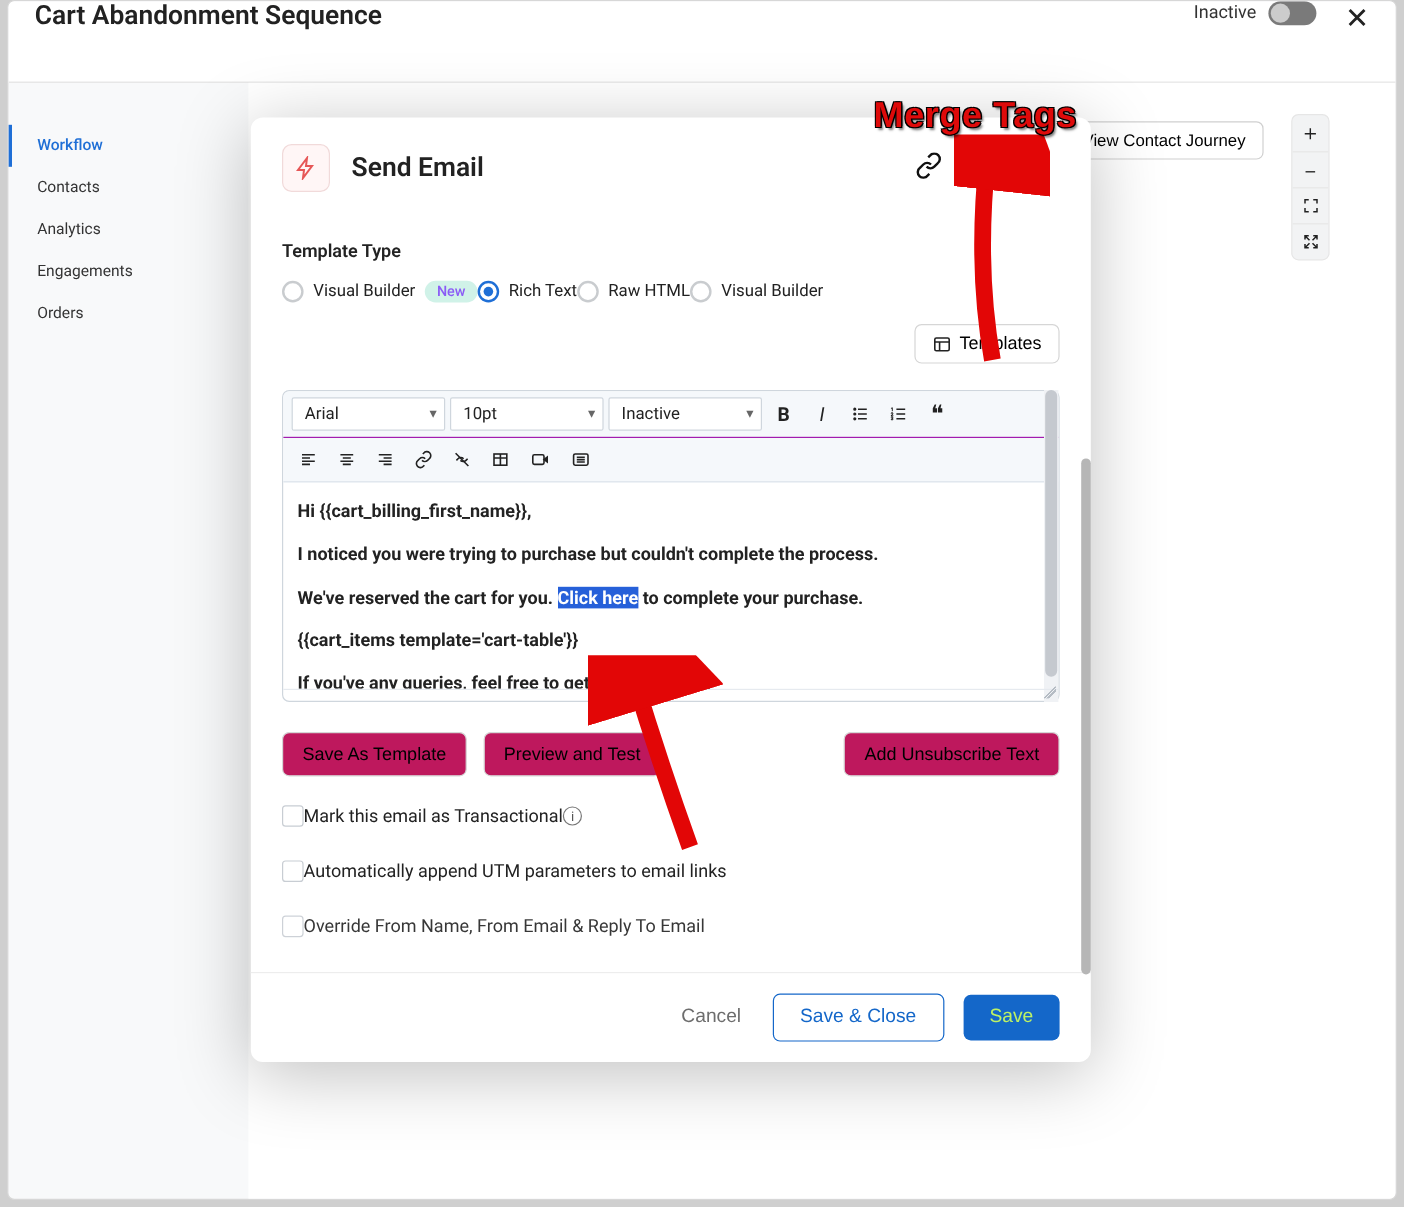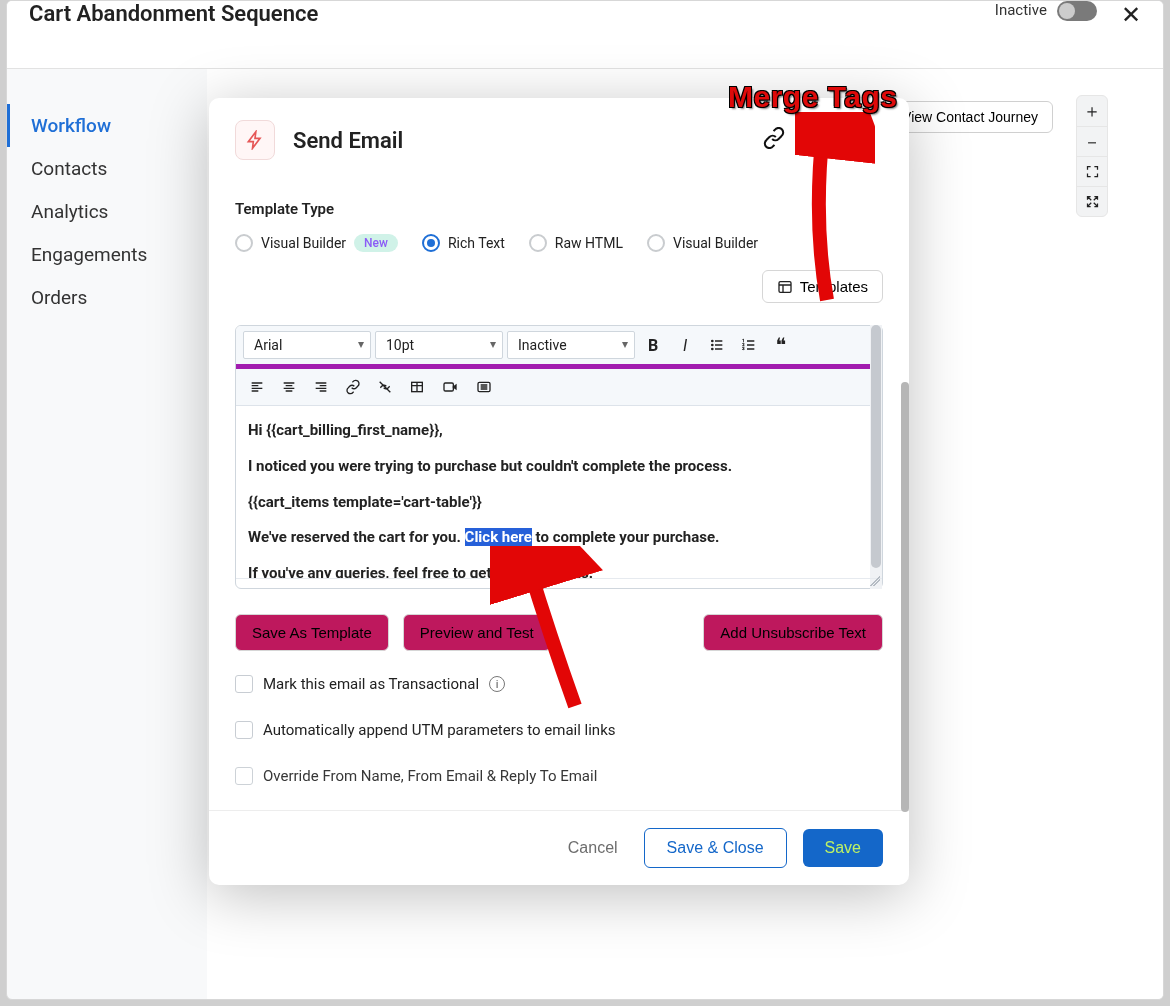--- a/index.html
+++ b/index.html
@@ -42,21 +42,21 @@
   .top-close { font-size: 24px; font-weight: 300; cursor: pointer; }
 
   .sidebar {
     position: absolute;
     left: 0; top: 68px; bottom: 0;
     width: 200px;
     padding-top: 35px;
   }
   .side-item {
     padding: 10px 24px 10px 24px;
-    font-size: 19px;
+    font-size: 13px;
     color: #333;
     cursor: pointer;
   }
   .side-item.active {
     color: #1f6fd6;
     border-left: 3px solid #1f6fd6;
     padding-left: 21px;
     font-weight: 500;
   }
 
@@ -125,21 +125,21 @@
   .hdr-icon.merge { font-size: 18px; font-weight: 600; letter-spacing: -1px; }
   .hdr-icon + .hdr-icon { margin-left: 12px; }
 
   .modal-body {
     padding: 10px 26px 0 26px;
     flex: 1;
     overflow: hidden;
   }
   .section-label { font-size: 15px; font-weight: 600; margin: 18px 0 16px; }
 
-  .radio-row { display: flex; gap: 24px; align-items: center; margin-bottom: 18px; }
+  .radio-row { display: flex; align-items: center; margin-bottom: 18px; }
   .radio-opt { display: flex; align-items: center; gap: 8px; cursor: pointer; }
   .radio {
     width: 18px; height: 18px; border-radius: 50%;
     border: 2px solid #c9cccf; display: inline-block; position: relative;
   }
   .radio.checked { border-color: #1f6fd6; }
   .radio.checked::after {
     content: ""; position: absolute; left: 3px; top: 3px;
     width: 8px; height: 8px; background: #1f6fd6; border-radius: 50%;
   }
@@ -155,21 +155,21 @@
     display: flex; align-items: center; gap: 7px; font-size: 15px;
   }
 
   
   .editor {
     border: 1px solid #cfd6dd; border-radius: 6px; overflow: hidden;
     background: #fff;
   }
   .tb-row {
     display: flex; align-items: center; gap: 4px;
-    padding: 5px 7px; background: #f5f8fb; border-bottom: 5px solid #a21caf;
+    padding: 5px 7px; background: #f5f8fb; border-bottom: 1px solid #a21caf;
   }
   .tb-row:nth-child(2) { border-bottom: 1px solid #dde3ea; }
   .tb-select {
     height: 28px; background: #fff; border: 1px solid #cfd6dd;
     padding: 0 22px 0 10px; font-size: 14px; border-radius: 2px;
     position: relative; display: flex; align-items: center; cursor: pointer;
   }
   .tb-select::after {
     content: "▾"; position: absolute; right: 6px; top: 5px; color: #666; font-size: 12px;
   }
@@ -207,21 +207,21 @@
 
   .below-editor {
     display: flex; gap: 14px; margin-top: 25px; align-items: center;
   }
   .btn-outline {
     border: 1px solid #d6d6d6; background: #be185d;
     padding: 9px 16px; border-radius: 6px; font-size: 15px; cursor: pointer;
   }
   .spacer { flex: 1; }
 
-  .check-row { display: flex; align-items: center; gap: 10px; margin-top: 24px; font-size: 15px; text-align: center; }
+  .check-row { display: flex; align-items: center; margin-top: 24px; font-size: 15px; text-align: center; }
   .chk {
     width: 18px; height: 18px; border: 1.5px solid #c8cdd3; border-radius: 3px; display: inline-block;
   }
   .info-icon {
     width: 16px; height: 16px; border: 1.5px solid #777; border-radius: 50%;
     display: inline-flex; align-items: center; justify-content: center;
     font-size: 11px; color: #555;
   }
 
   .modal-footer {
@@ -427,22 +427,22 @@
               <svg viewBox="0 0 24 24" stroke="#222" stroke-width="2" fill="none">
                 <rect x="3" y="5" width="18" height="14" rx="2"></rect>
                 <path d="M7 9h10M7 12h10M7 15h10"></path>
               </svg>
             </div>
         </div>
 
         <div class="editor-body">
           <p>Hi {{cart_billing_first_name}},</p>
           <p>I noticed you were trying to purchase but couldn't complete the process.</p>
+          <p><span>We've reserved the cart for you. </span><span class="sel">Click here</span><span> to complete your purchase.</span></p>
           <p>{{cart_items template='cart-table'}}</p>
-          <p><span>We've reserved the cart for you. </span><span class="sel">Click here</span><span> to complete your purchase.</span></p>
           <p>If you've any queries, feel free to get in to     h with us.</p>
           <div class="scrollbar-v">
               <div class="scroll-thumb"></div>
             </div>
         </div>
         <div class="resize-corner"></div>
       </div>
     </div>
 
     <div class="below-editor">

